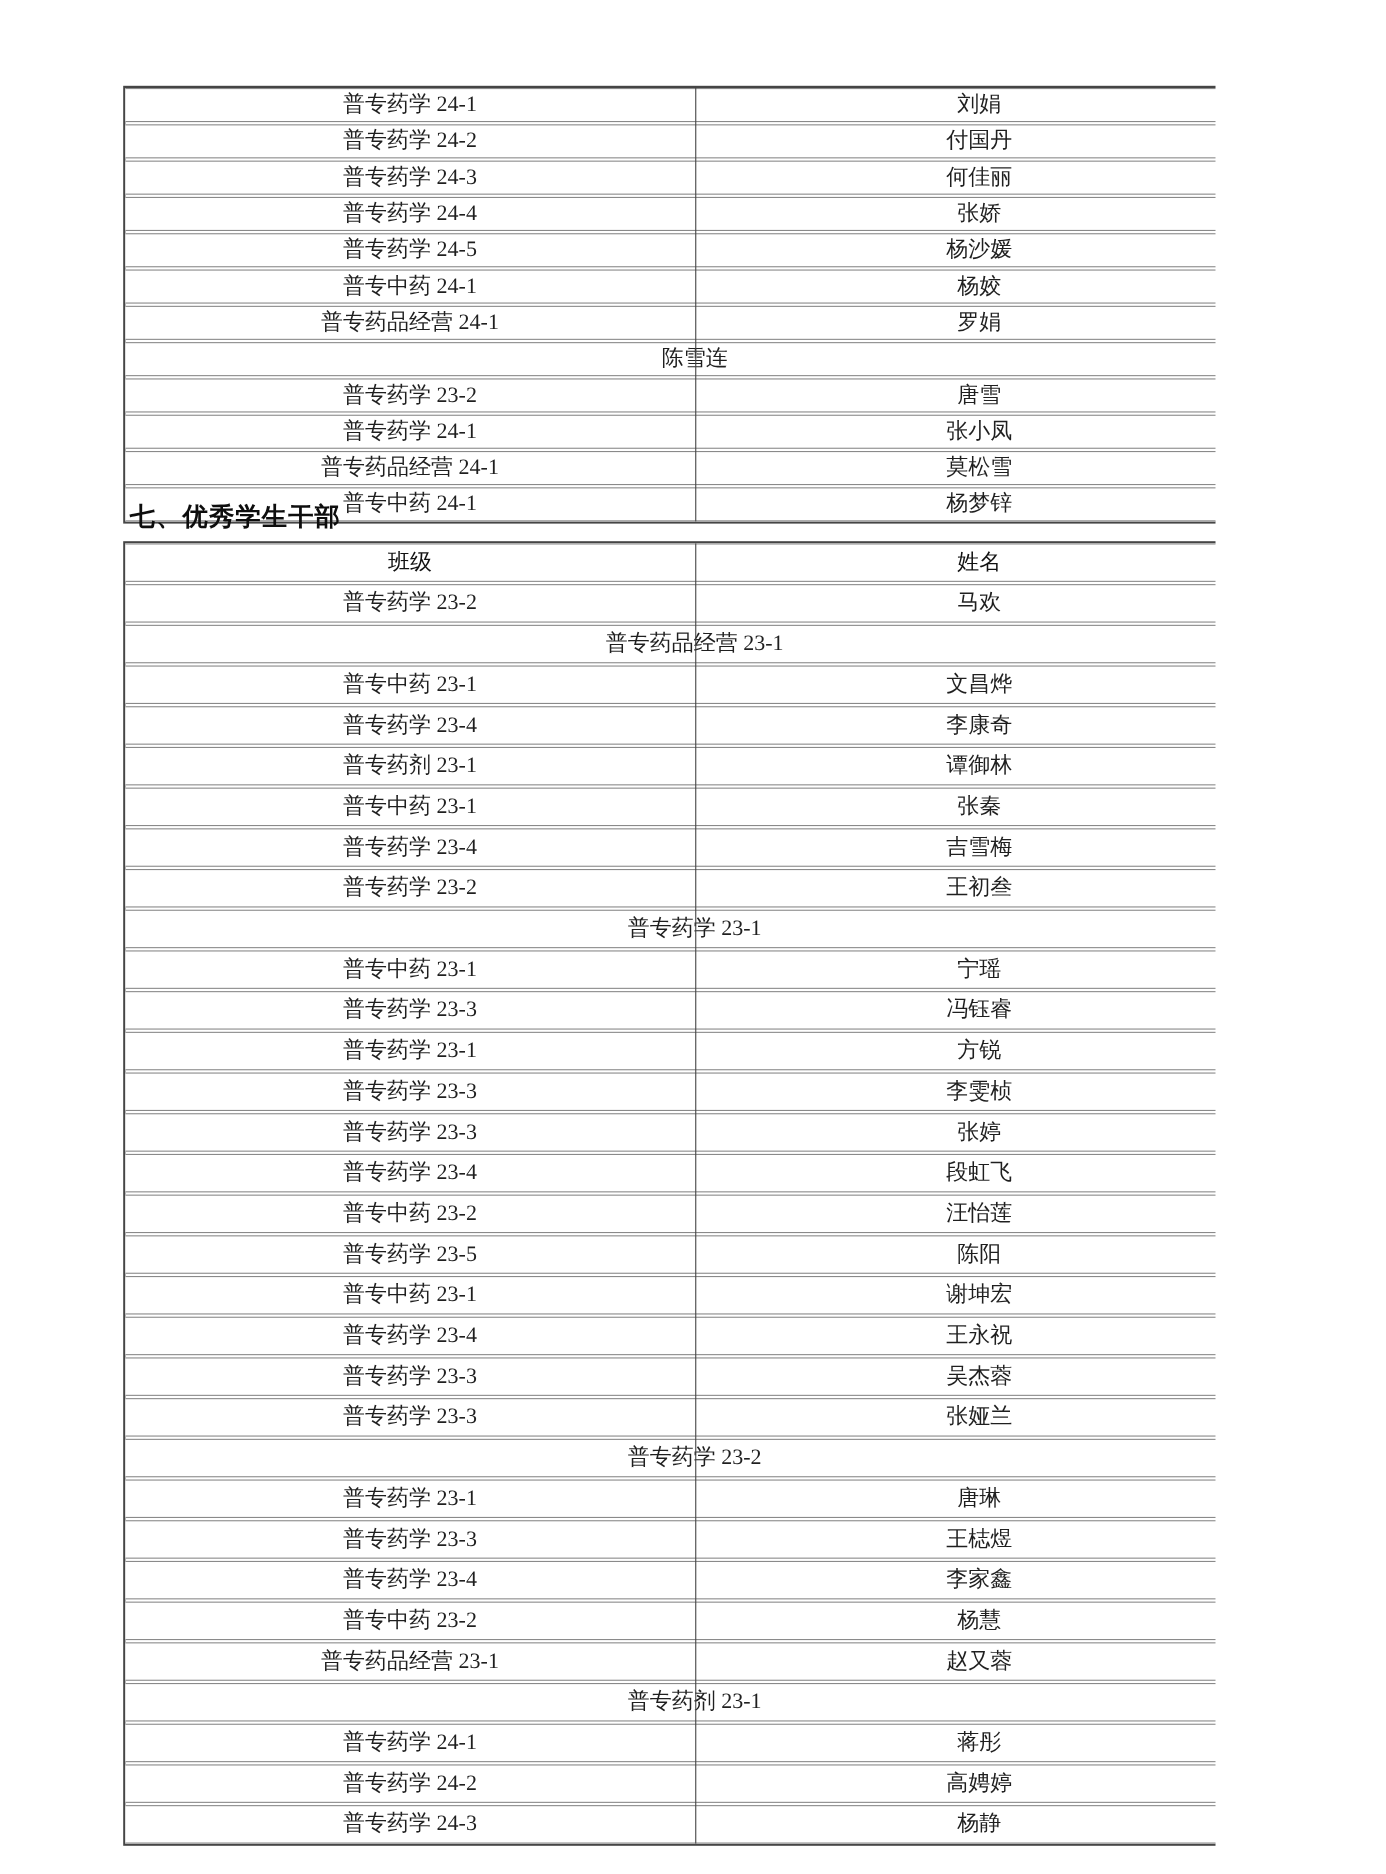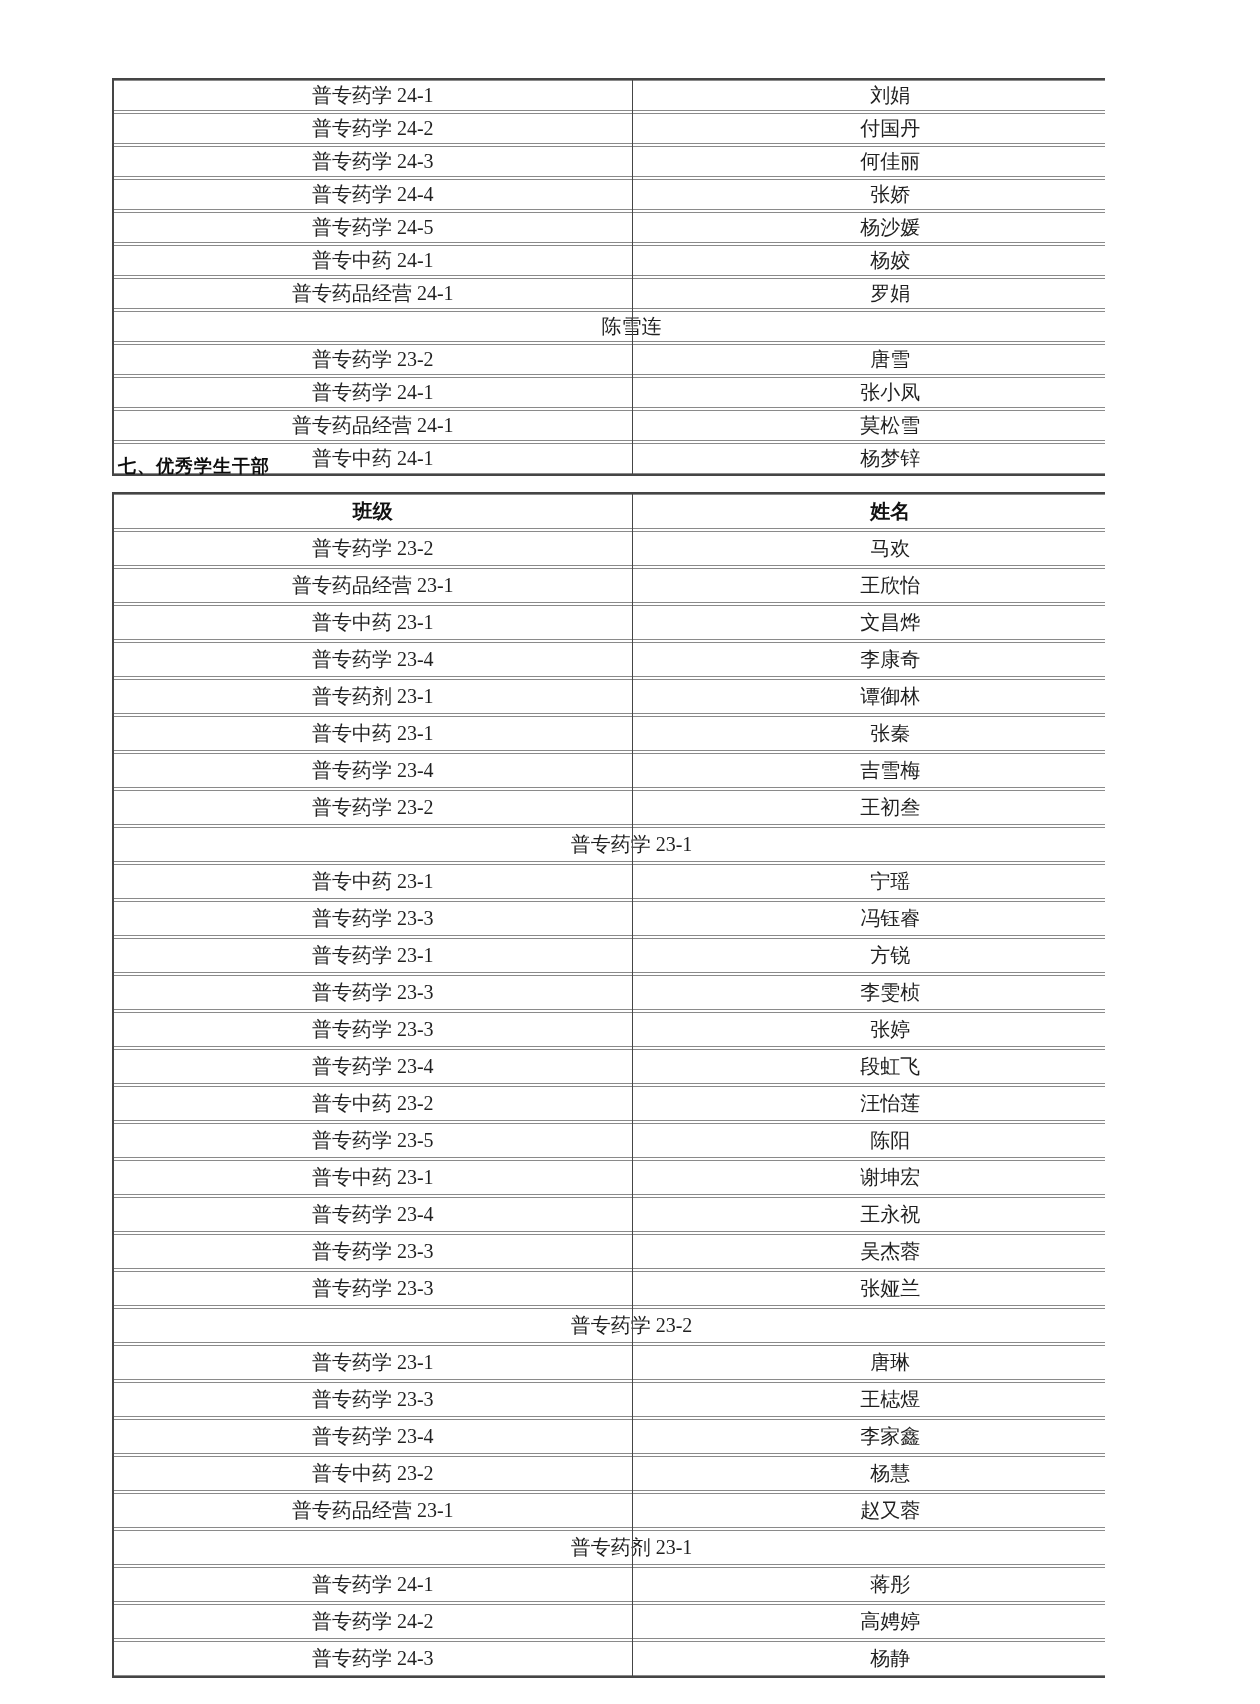--- a/index.html
+++ b/index.html
@@ -43,31 +43,31 @@
     text-align:center;
     font-size:20px;
     line-height:29px;
     white-space:nowrap;
     overflow:hidden;
   }
   #table1 .tcell{height:29px;line-height:29px;}
   #table2 .tcell{height:33px;line-height:33px;}
   .header-row .tcell{
     font-family:"Liberation Sans","DejaVu Sans",sans-serif;
-    font-weight:700;
+    font-weight:400;
     font-size:20px;
     color:#111111;
   }
   .section-title{
     position:absolute;
     left:118px;
     top:454px;
     font-family:"Liberation Sans","DejaVu Sans",sans-serif;
     font-weight:700;
-    font-size:18px;
+    font-size:23px;
     color:#0d0d0d;
     letter-spacing:1px;
   }
   .scrollbar-thumb{
     position:absolute;
     left:1244px;
     top:820px;
     width:9px;
     height:192px;
     background:#b3b3b3;
@@ -137,21 +137,20 @@
     <div class="trow header-row">
       <div class="tcell">班级</div>
       <div class="tcell">姓名</div>
     </div>
   <div class="trow">
         <div class="tcell">普专药学 23-2</div>
         <div class="tcell">马欢</div>
       </div>
       <div class="trow">
         <div class="tcell">普专药品经营 23-1</div>
-        <div class="tcell">王欣怡</div>
       </div>
       <div class="trow">
         <div class="tcell">普专中药 23-1</div>
         <div class="tcell">文昌烨</div>
       </div>
       <div class="trow">
         <div class="tcell">普专药学 23-4</div>
         <div class="tcell">李康奇</div>
       </div>
       <div class="trow">

